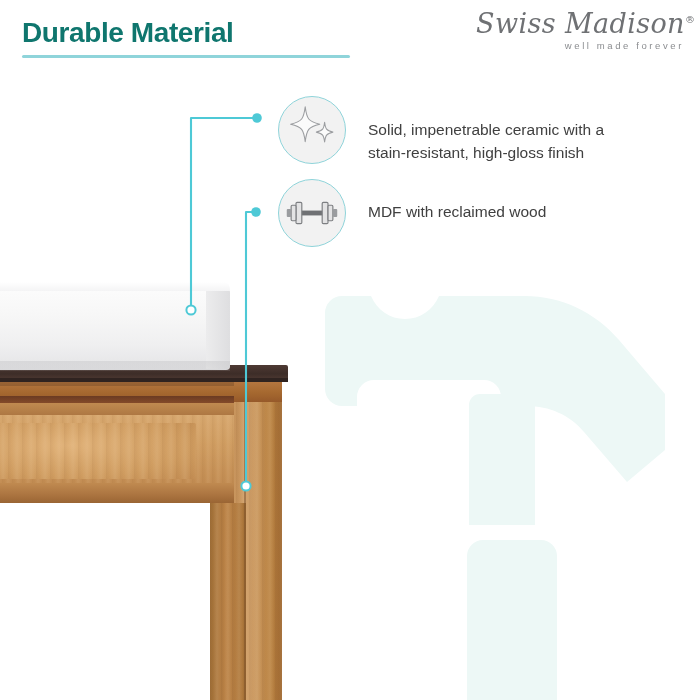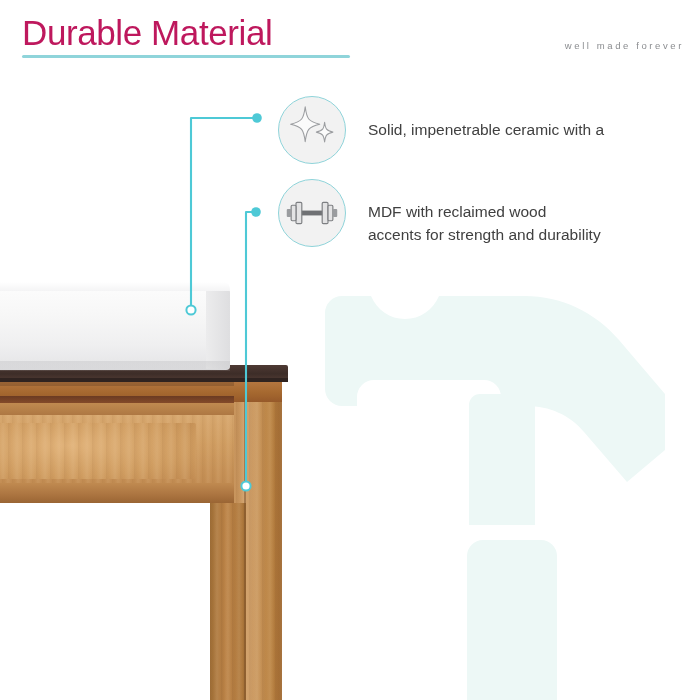--- a/index.html
+++ b/index.html
@@ -11,21 +11,21 @@
     position:relative;
   }
   #stage{position:relative;width:700px;height:700px;overflow:hidden;background:#fff;}
 
   
   .watermark{position:absolute;left:0;top:0;width:700px;height:700px;pointer-events:none;}
 
   
   .title{
     position:absolute;left:22px;top:12px;
-    font-size:35px;font-weight:normal;color:#be185d;
+    font-size:28px;font-weight:bold;color:#0f766e;
     letter-spacing:-0.4px;line-height:42px;
     white-space:nowrap;
   }
   .title-underline{
     position:absolute;left:22px;top:55px;width:328px;height:3px;
     background:#8fd4da;border-radius:2px;
   }
 
   
   .logo{position:absolute;right:14px;top:8px;width:210px;height:52px;}
@@ -207,20 +207,21 @@
     <div class="sink"></div>
     <div class="sink-right-face"></div>
     <div class="sink-rim"></div>
     <div class="sink-shadow"></div>
   </div>
 
   <div class="title">Durable Material</div>
   <div class="title-underline"></div>
 
   <div class="logo">
+    <div class="logo-script"><span>Swiss Madison</span><span class="logo-reg">®</span></div>
     <div class="logo-tag">well made forever</div>
   </div>
 
   <svg class="leader" viewBox="0 0 700 700" aria-hidden="true">
 
     <g>
       <polyline points="191,310 191,118 254,118" fill="none" stroke="#4ec9d6" stroke-width="2.1" stroke-linecap="round" stroke-linejoin="round"></polyline>
       <circle cx="191" cy="310" r="4.6" fill="#ffffff" stroke="#4ec9d6" stroke-width="2"></circle>
       <circle cx="257" cy="118" r="4.8" fill="#4ec9d6"></circle>
     </g>
@@ -234,34 +235,34 @@
 
   <div class="feature">
     <div class="icon-circle" style="left:278px;top:96px;">
       <svg viewBox="0 0 68 68" width="66" height="66" aria-hidden="true">
         <path d="M27 10 C28.6 22.5 30.2 25.2 42 28 C30.2 30.8 28.6 33.5 27 46 C25.4 33.5 23.8 30.8 12 28 C23.8 25.2 25.4 22.5 27 10 Z" fill="#fbfbfb" stroke="#9b9da0" stroke-width="1.1" stroke-linejoin="round"></path>
         <path d="M47 26 C47.9 33 48.8 34.6 55.5 36.2 C48.8 37.8 47.9 39.4 47 46.4 C46.1 39.4 45.2 37.8 38.5 36.2 C45.2 34.6 46.1 33 47 26 Z" fill="#fbfbfb" stroke="#9b9da0" stroke-width="1.1" stroke-linejoin="round"></path>
       </svg>
     </div>
     <div class="feature-text" style="left:368px;top:118px;">
       <div>Solid, impenetrable ceramic with a</div>
+      <div>stain-resistant, high-gloss finish</div>
     </div>
   </div>
 
   <div class="feature">
     <div class="icon-circle" style="left:278px;top:179px;">
       <svg viewBox="0 0 68 68" width="66" height="66" aria-hidden="true">
         <rect x="22" y="31.5" width="24" height="5" fill="#6f7174"></rect>
         <rect x="17.5" y="23" width="6" height="22" rx="1.2" fill="#e3e3e4" stroke="#7d7f82" stroke-width="1.2"></rect>
         <rect x="12.5" y="26" width="5" height="16" rx="1.2" fill="#e3e3e4" stroke="#7d7f82" stroke-width="1.2"></rect>
         <rect x="8" y="30" width="4.5" height="8" rx="1" fill="#9a9c9f"></rect>
         <rect x="44.5" y="23" width="6" height="22" rx="1.2" fill="#e3e3e4" stroke="#7d7f82" stroke-width="1.2"></rect>
         <rect x="50.5" y="26" width="5" height="16" rx="1.2" fill="#e3e3e4" stroke="#7d7f82" stroke-width="1.2"></rect>
         <rect x="55.5" y="30" width="4.5" height="8" rx="1" fill="#9a9c9f"></rect>
       </svg>
     </div>
     <div class="feature-text" style="left:368px;top:200px;">
       <div>MDF with reclaimed wood</div>
-      <div>accents for strength and durability</div>
     </div>
   </div>
 
 </div>
 
 </body></html>

